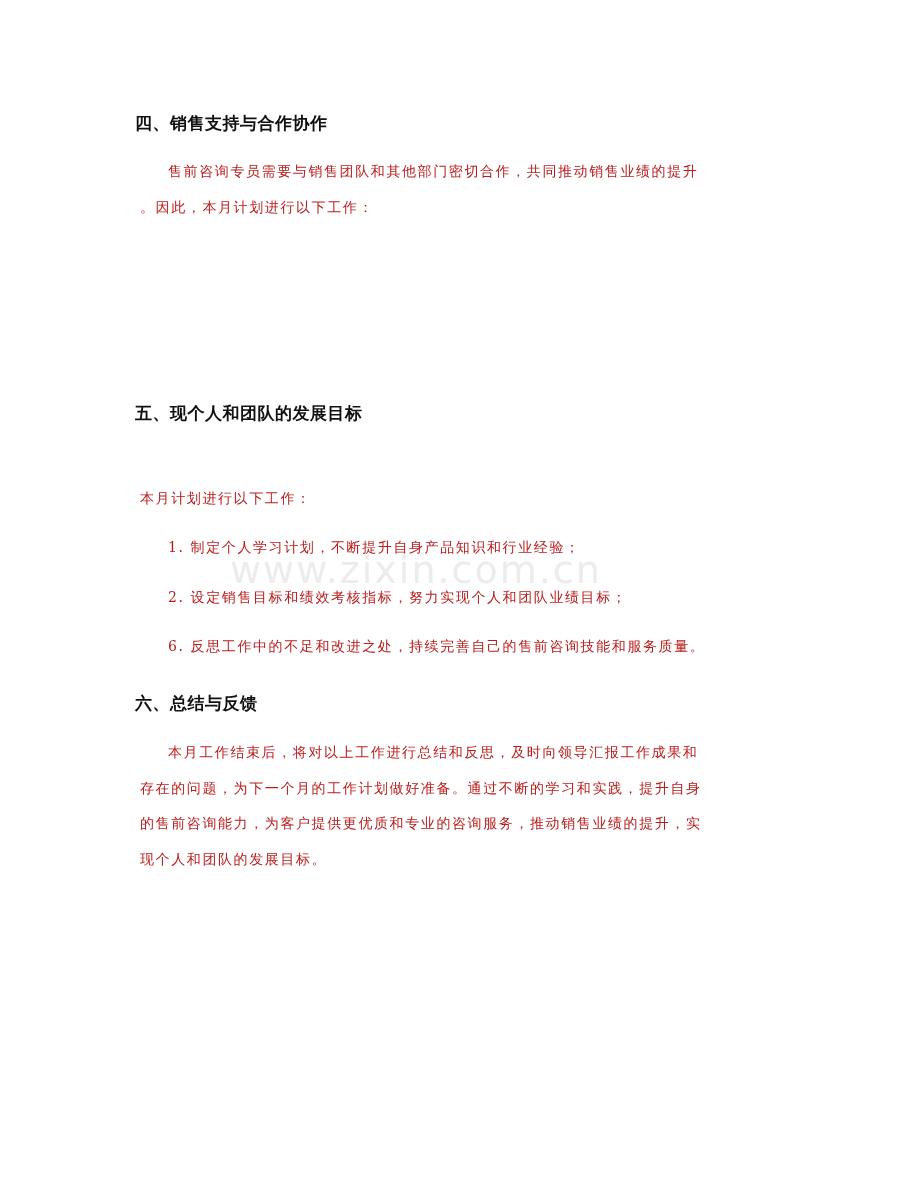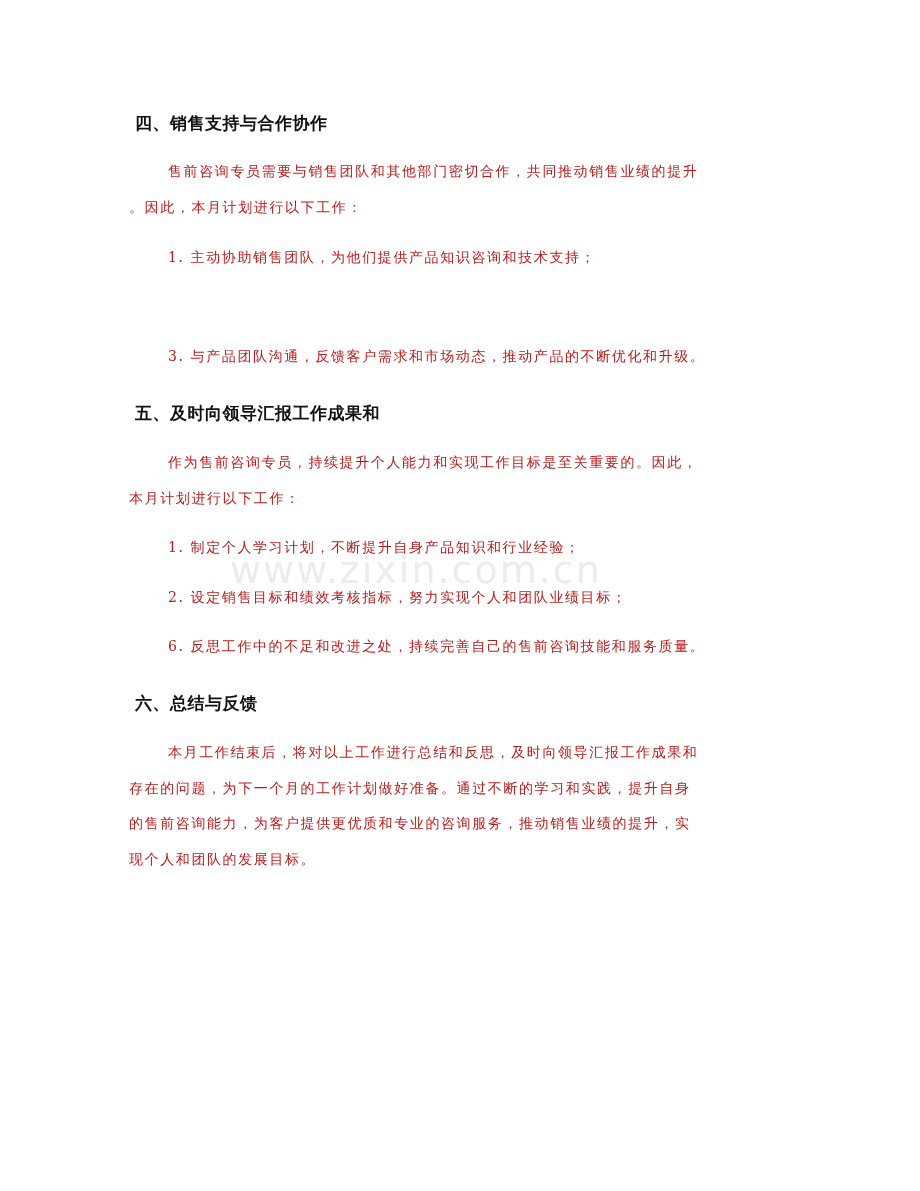--- a/index.html
+++ b/index.html
@@ -4,38 +4,35 @@
   <style>
     html, body { margin: 0; padding: 0; background: #ffffff; }
     body { width: 920px; height: 1191px; position: relative; overflow: hidden;
            font-family: "DejaVu Serif", "Liberation Serif", serif; color: #222; }
     .page { position: absolute; left: 0; top: 0; width: 920px; height: 1191px; }
     .h { position: absolute; left: 135px; font-family: "DejaVu Sans", "Liberation Sans", sans-serif;
          font-weight: bold; font-size: 17px; color: #111; white-space: nowrap; letter-spacing: 0.5px; text-align: right; }
     .line { position: absolute; font-size: 14px; white-space: nowrap; letter-spacing: 1.6px; color: #b91c1c; }
     .ind { left: 168px; }
     .item { left: 168px; }
-    .full { left: 129px; }
+    .full { left: 140px; }
     .wm { position: absolute; left: 230px; top: 548px; font-family: "DejaVu Sans", "Liberation Sans", sans-serif;
           font-size: 38px; color: rgba(200,200,200,0.35); letter-spacing: 2px; white-space: nowrap; }
   </style>
 </head>
 <body>
 
 <div class="page">
   <div class="wm">www.zixin.com.cn</div>
 
   <div class="h" style="top:112px">四、销售支持与合作协作</div>
   <div class="line ind" style="top:163px">售前咨询专员需要与销售团队和其他部门密切合作，共同推动销售业绩的提升</div>
   <div class="line full" style="top:199px">。因此，本月计划进行以下工作：</div>
-  <div class="line item" style="top:249px">1. 主动协助销售团队，为他们提供产品知识咨询和技术支持；</div>
-  <div class="line item" style="top:348px">3. 与产品团队沟通，反馈客户需求和市场动态，推动产品的不断优化和升级。</div>
 
-  <div class="h" style="top:402px">五、及时向领导汇报工作成果和</div>
-  <div class="line ind" style="top:454px">作为售前咨询专员，持续提升个人能力和实现工作目标是至关重要的。因此，</div>
+  <div class="h" style="top:402px">五、现个人和团队的发展目标</div>
   <div class="line full" style="top:490px">本月计划进行以下工作：</div>
   <div class="line item" style="top:539px">1. 制定个人学习计划，不断提升自身产品知识和行业经验；</div>
   <div class="line item" style="top:589px">2. 设定销售目标和绩效考核指标，努力实现个人和团队业绩目标；</div>
   <div class="line item" style="top:638px">6. 反思工作中的不足和改进之处，持续完善自己的售前咨询技能和服务质量。</div>
 
   <div class="h" style="top:692px">六、总结与反馈</div>
   <div class="line ind" style="top:744px">本月工作结束后，将对以上工作进行总结和反思，及时向领导汇报工作成果和</div>
   <div class="line full" style="top:780px">存在的问题，为下一个月的工作计划做好准备。通过不断的学习和实践，提升自身</div>
   <div class="line full" style="top:815px">的售前咨询能力，为客户提供更优质和专业的咨询服务，推动销售业绩的提升，实</div>
   <div class="line full" style="top:851px">现个人和团队的发展目标。</div>

